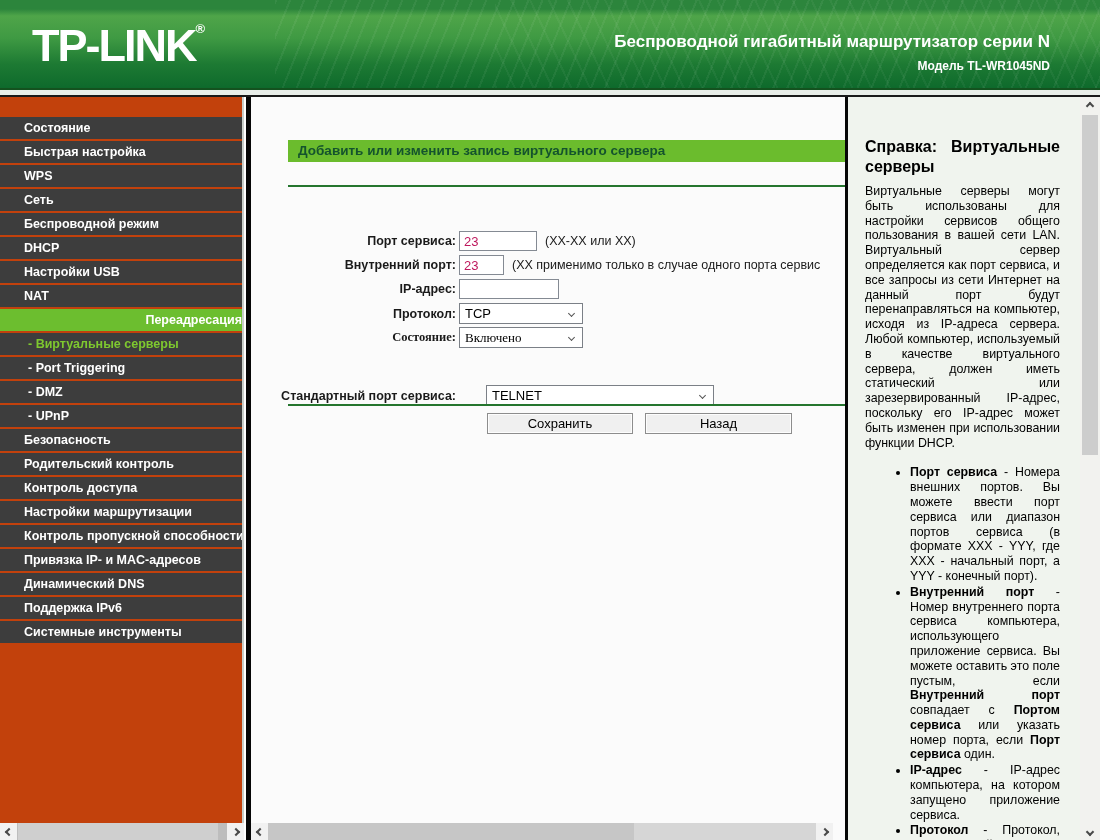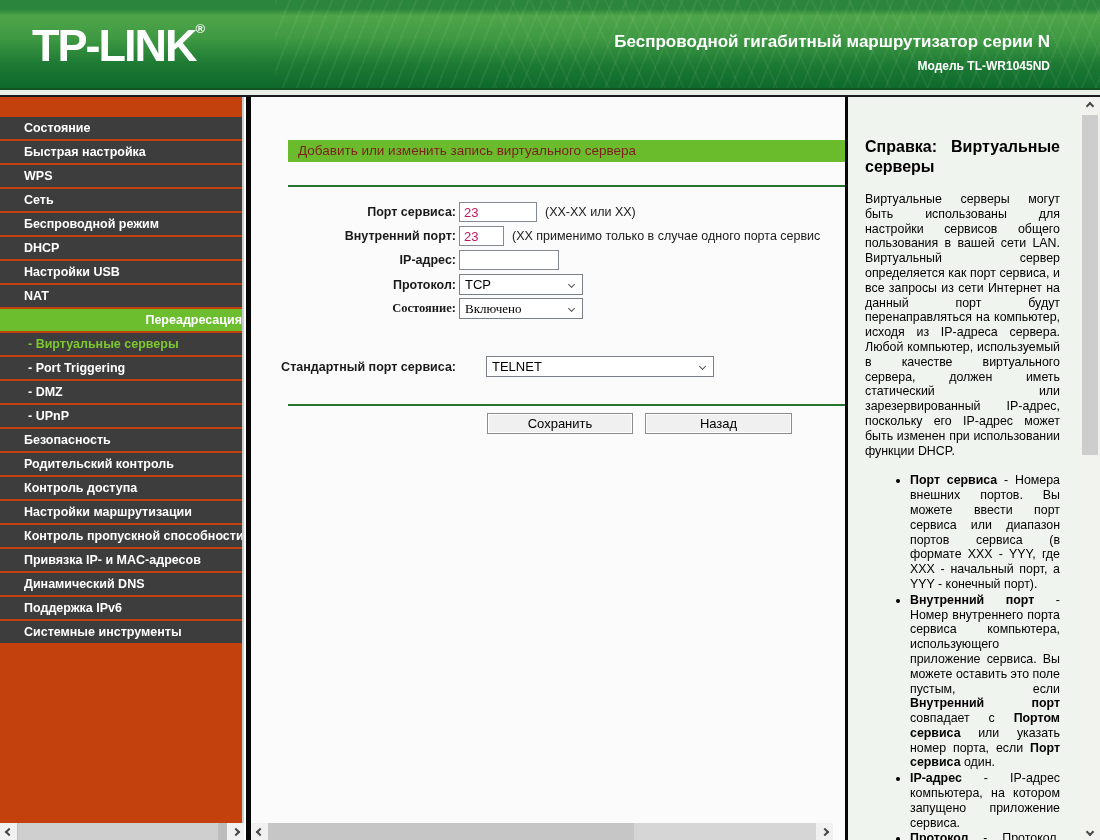--- a/index.html
+++ b/index.html
@@ -34,44 +34,44 @@
              white-space:nowrap; cursor:pointer; }
   .sb-item.sub { padding-left:28px; }
   .sb-item.active { background:#6cbe2f;text-align:right; }
   .sb-item.sub-active { color:#7ec82f; }
   .side-divider { position:absolute; left:246px; top:97px; width:5px; height:743px; background:#060606; }
 
   
   .main { position:absolute; left:251px; top:97px; width:594px; height:743px;
           background:#fbfbfb; overflow:hidden; }
   .section-titlebar { position:absolute; left:37px; top:43px; width:557px; height:22px;
-          background:#6bbc2d; color:#7f1d1d; font-size:13.5px; font-weight:normal;
+          background:#6bbc2d; color:#14532d; font-size:13.5px; font-weight:bold;
           line-height:22px; padding-left:10px; white-space:nowrap; }
   .green-hr { position:absolute; left:37px; width:557px; height:2px; background:#25752e; }
   .hr1 { top:88px; } .hr2 { top:307px; }
-  .form-row { position:absolute; left:0; width:702px; display:flex; align-items:center; white-space:nowrap; }
+  .form-row { position:absolute; left:0; width:702px; display:flex; align-items:center; white-space:nowrap;margin-top:29px; }
   .f-label { width:205px; text-align:right; font-size:12.5px; font-weight:bold; color:#1a1a1a; flex:none; }
   .f-ctl { margin-left:3px; }
   .txt-input { height:20px; border:1px solid #848a93; background:#fff; font-family:"Liberation Sans",sans-serif;
                font-size:13px; padding-left:4px; color:#be185d; }
   .sel { height:21px; border:1px solid #7b8087; background:#fff; font-size:13px; color:#000;
          display:inline-flex; align-items:center; padding-left:5px; position:relative; cursor:pointer; }
   .sel .chev-dn { position:absolute; right:8px; top:7px; }
   .hint { margin-left:8px; font-size:12.5px; color:#1a1a1a; }
   .btn { position:absolute; height:21px; background:#f0f0f0; border:1px solid #8d8d8d;
          box-shadow:inset 0 0 0 1px #fdfdfd; font-family:"Liberation Sans",sans-serif;
          font-size:13px; color:#000; text-align:center; line-height:19px; cursor:pointer; }
 
   
   .help-divider { position:absolute; left:845px; top:97px; width:3px; height:743px; background:#060606; }
   .help { position:absolute; left:848px; top:97px; width:232px; height:743px;
           background:#f0f4ee; overflow:hidden; padding:40px 20px 0 17px; }
   .help-heading { font-size:16px; line-height:20px; font-weight:bold; color:#000;
                   text-align:justify; }
-  .help-intro { margin-top:15px; font-size:12.4px; line-height:14.8px; color:#000;
+  .help-intro { margin-top:7px; font-size:12.4px; line-height:14.8px; color:#000;
                 text-align:justify; }
   .help-list { margin-top:15px; padding-left:45px; }
   .help-list li { font-size:12.4px; line-height:14.8px; color:#000; text-align:justify;
                   margin-bottom:1px; }
 
   
   .chev { display:inline-block; width:6px; height:6px;
           border-left:2px solid #4a4a4a; border-bottom:2px solid #4a4a4a; }
   .chev-l { transform:rotate(45deg); } .chev-r { transform:rotate(-135deg); }
   .chev-u { transform:rotate(135deg); } .chev-d { transform:rotate(-45deg); }

